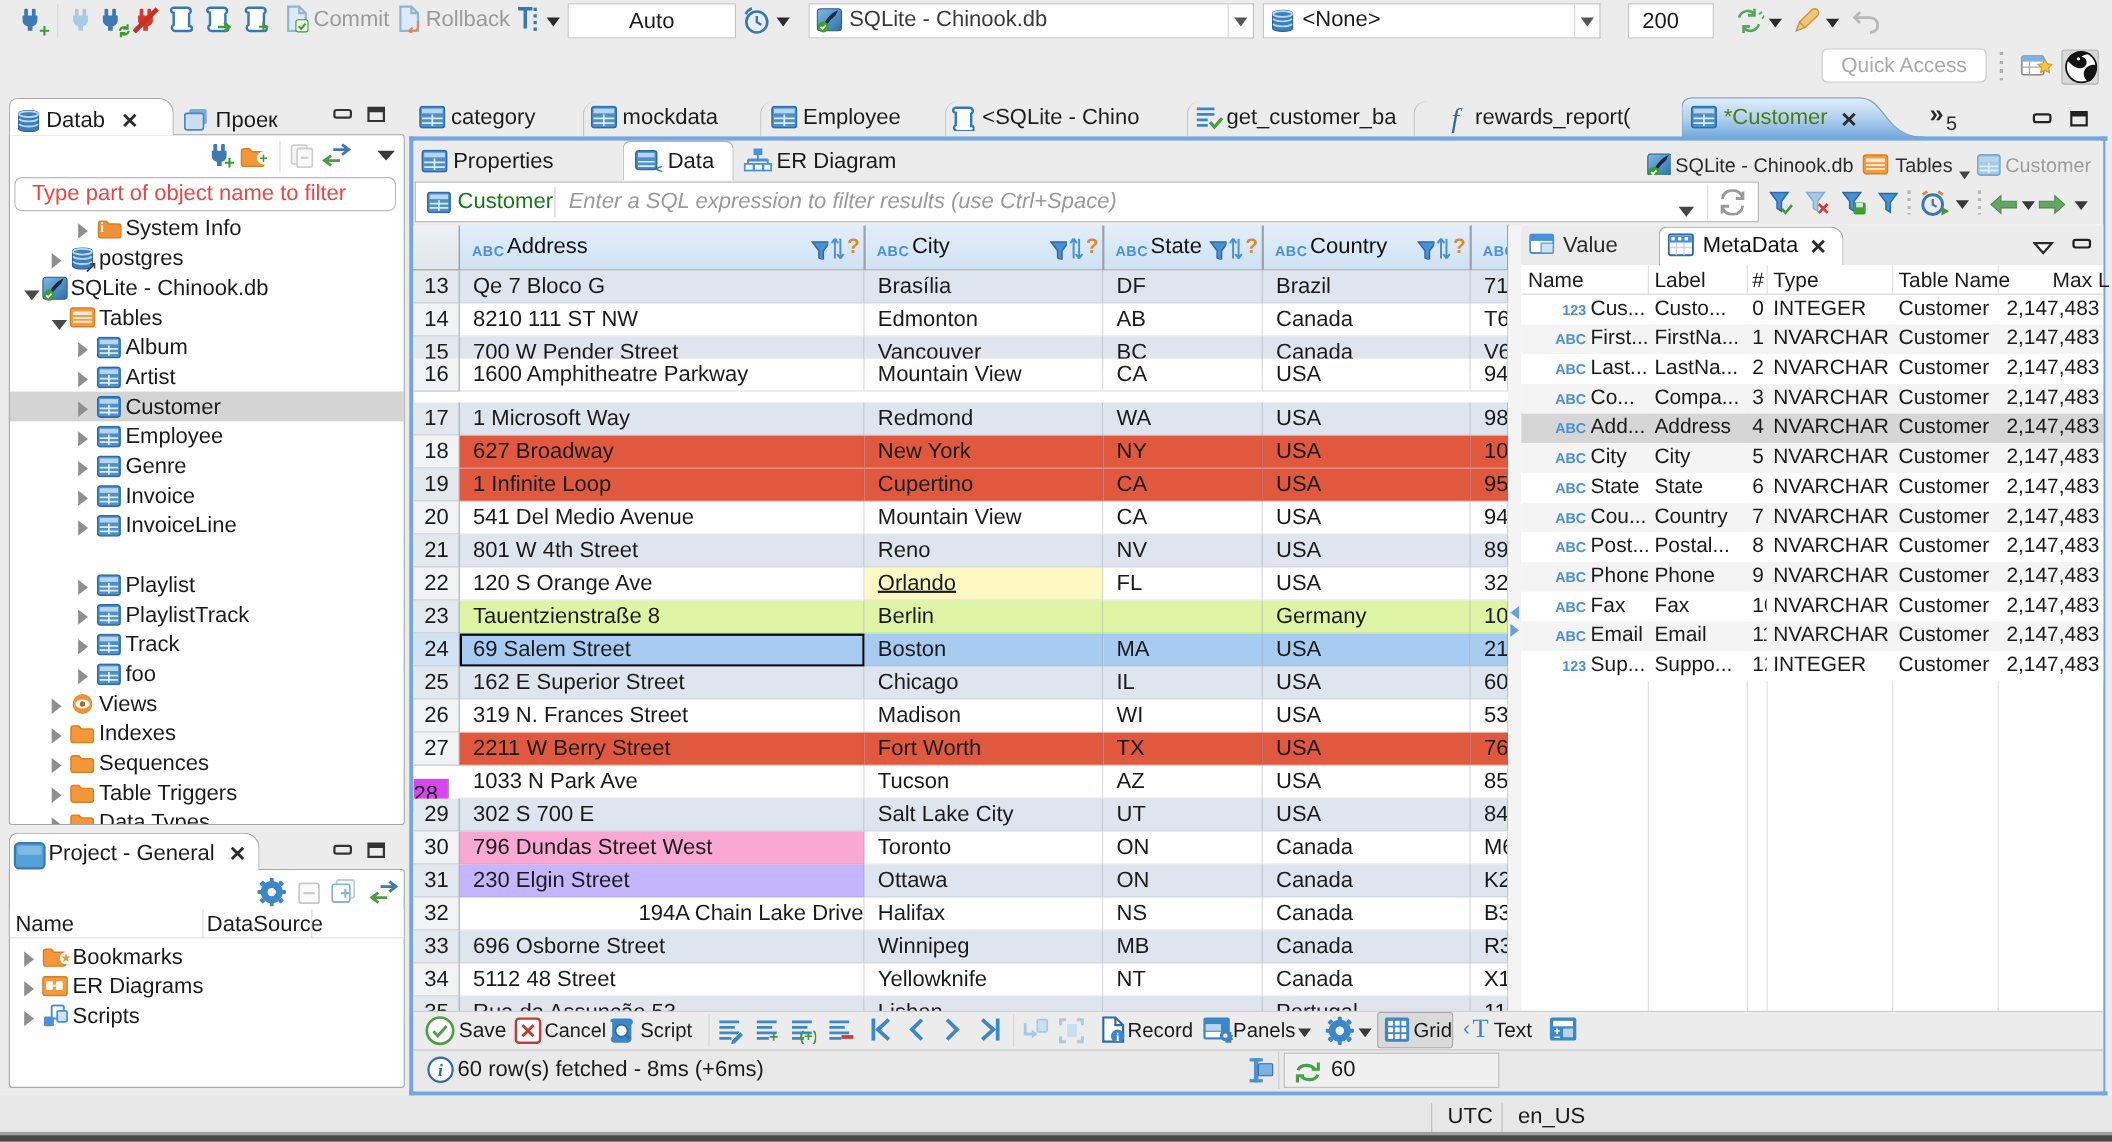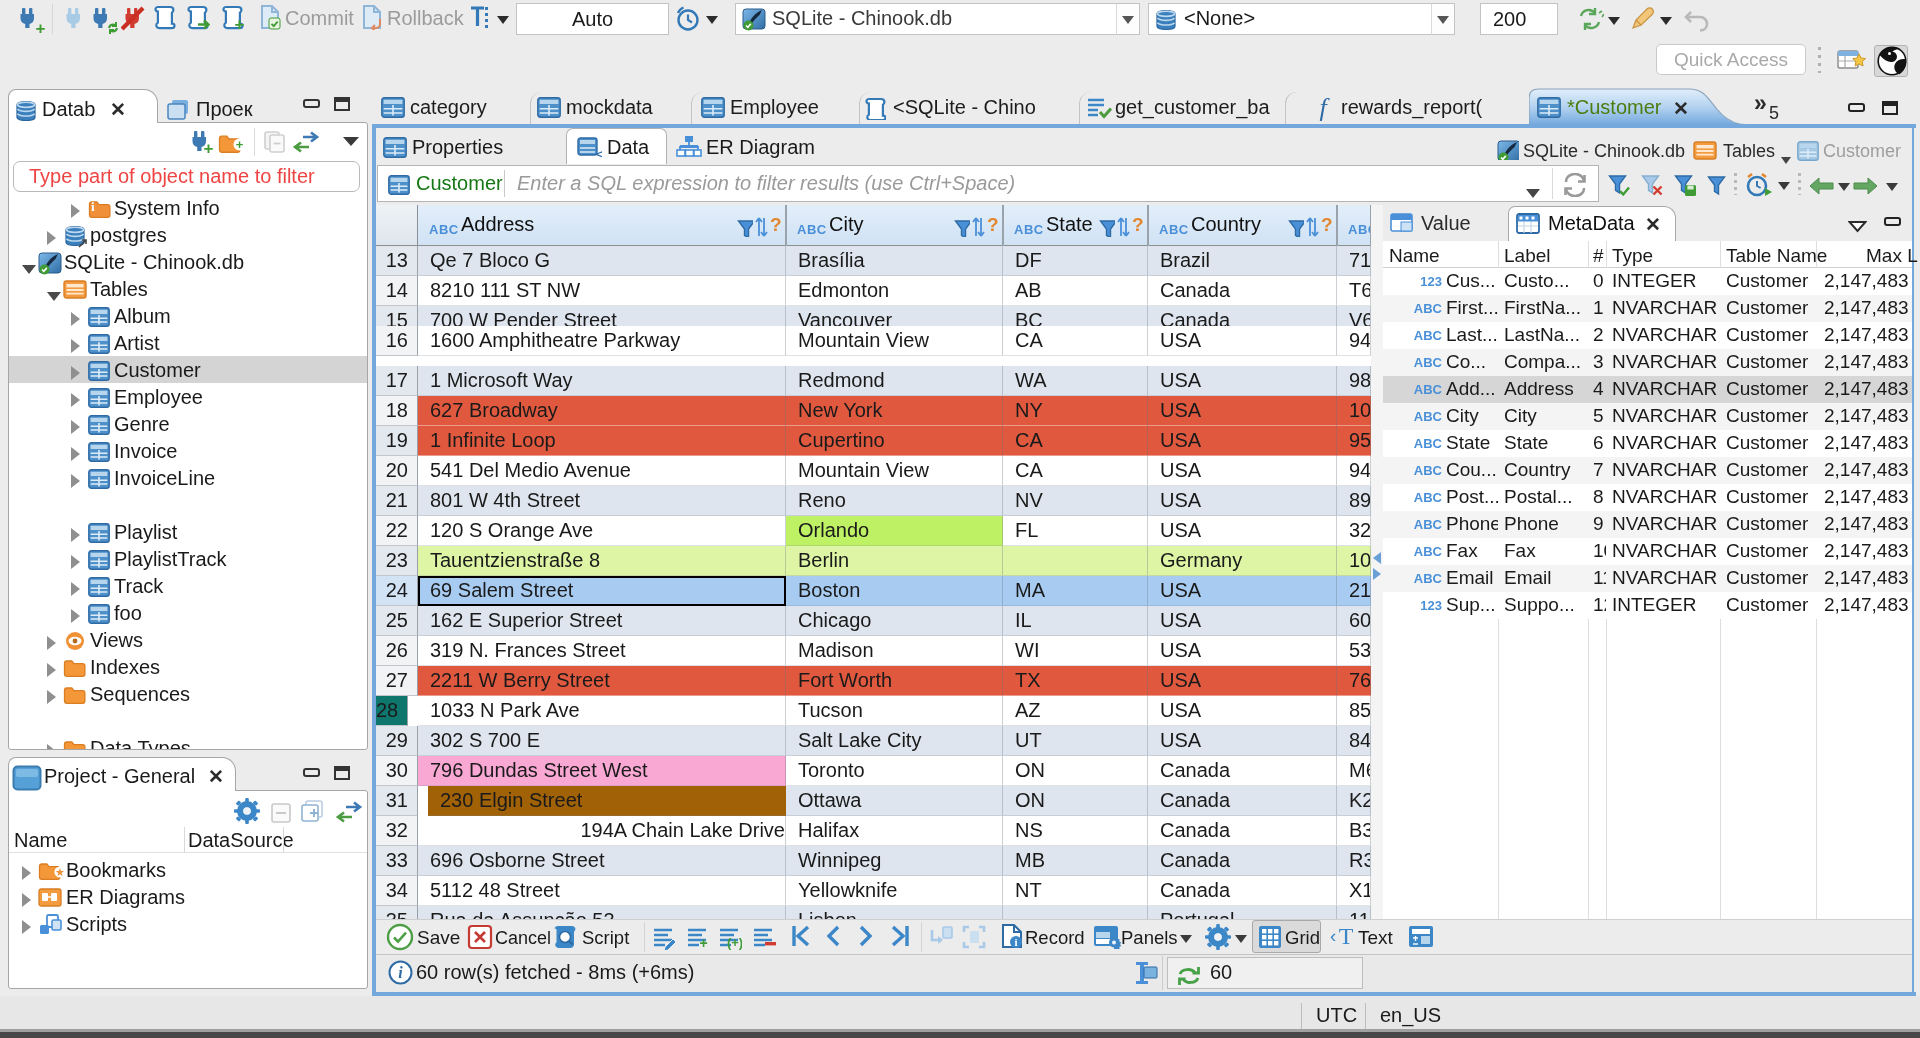--- a/index.html
+++ b/index.html
@@ -419,20 +419,27 @@
         </svg></span>
 <span style="position:absolute;left:81px;top:1px;line-height:26px">Indexes</span>
 </div>
 <div style="position:absolute;left:0;top:557px;width:358px;height:27px;">
 <span style="position:absolute;left:38px;top:6px"><span class="tri-r"></span></span>
 <span style="position:absolute;left:54px;top:2px"><svg style="" width="24" height="19" viewBox="0 0 24 19">
           <path d="M1.5 5.5c0-1.5.9-2.5 2.3-2.5h5l2.2 2.7h8.6c1.4 0 2.3.9 2.3 2.3v8c0 1.4-.9 2.3-2.3 2.3H3.8c-1.4 0-2.3-.9-2.3-2.3z" fill="#f49738" stroke="#db7e22" stroke-width="1.3" transform="scale(1.000,1.000)"></path>
         </svg></span>
 <span style="position:absolute;left:81px;top:1px;line-height:26px">Sequences</span>
 </div>
+<div style="position:absolute;left:0;top:584px;width:358px;height:27px;">
+<span style="position:absolute;left:38px;top:6px"><span class="tri-r"></span></span>
+<span style="position:absolute;left:54px;top:2px"><svg style="" width="24" height="19" viewBox="0 0 24 19">
+          <path d="M1.5 5.5c0-1.5.9-2.5 2.3-2.5h5l2.2 2.7h8.6c1.4 0 2.3.9 2.3 2.3v8c0 1.4-.9 2.3-2.3 2.3H3.8c-1.4 0-2.3-.9-2.3-2.3z" fill="#f49738" stroke="#db7e22" stroke-width="1.3" transform="scale(1.000,1.000)"></path>
+        </svg></span>
+<span style="position:absolute;left:81px;top:1px;line-height:26px">Table Triggers</span>
+</div>
 <div style="position:absolute;left:0;top:611px;width:358px;height:27px;">
 <span style="position:absolute;left:38px;top:6px"><span class="tri-r"></span></span>
 <span style="position:absolute;left:54px;top:2px"><svg style="" width="24" height="19" viewBox="0 0 24 19">
           <path d="M1.5 5.5c0-1.5.9-2.5 2.3-2.5h5l2.2 2.7h8.6c1.4 0 2.3.9 2.3 2.3v8c0 1.4-.9 2.3-2.3 2.3H3.8c-1.4 0-2.3-.9-2.3-2.3z" fill="#f49738" stroke="#db7e22" stroke-width="1.3" transform="scale(1.000,1.000)"></path>
         </svg></span>
 <span style="position:absolute;left:81px;top:1px;line-height:26px">Data Types</span>
 </div>
 </div>
 <div class="ab " style="left:8px;top:790px;">
     <div style="width:360px;height:199px;background:#fff;border:1px solid #a6a6a6;border-radius:0 3px 3px 3px"></div>
@@ -853,21 +860,21 @@
 <div class="numcell" style="left:0;top:0;width:42px;background:#e3e8ef">21</div>
 <div class="gridcell" style="left:42px;top:0;width:368px;background:#dfe5ee;border-bottom:1px solid rgba(120,132,148,0.24);">801 W 4th Street</div>
 <div class="gridcell" style="left:410px;top:0;width:217px;background:#dfe5ee;border-bottom:1px solid rgba(120,132,148,0.24);">Reno</div>
 <div class="gridcell" style="left:627px;top:0;width:145px;background:#dfe5ee;border-bottom:1px solid rgba(120,132,148,0.24);">NV</div>
 <div class="gridcell" style="left:772px;top:0;width:189px;background:#dfe5ee;border-bottom:1px solid rgba(120,132,148,0.24);">USA</div>
 <div class="gridcell" style="left:961px;top:0;width:34px;background:#dfe5ee;border-bottom:1px solid rgba(120,132,148,0.24);">89</div>
 </div>
 <div style="position:absolute;left:0;top:270px;width:995px;height:30px">
 <div class="numcell" style="left:0;top:0;width:42px;background:#f2f3f5">22</div>
 <div class="gridcell" style="left:42px;top:0;width:368px;background:#ffffff;border-bottom:1px solid rgba(120,132,148,0.24);">120 S Orange Ave</div>
-<div class="gridcell" style="left:410px;top:0;width:217px;background:#bef264;border-bottom:1px solid rgba(120,132,148,0.24);">Orlando</div>
+<div class="gridcell" style="left:410px;top:0;width:217px;background:#fef9c3;border-bottom:1px solid rgba(120,132,148,0.24);text-decoration:underline;">Orlando</div>
 <div class="gridcell" style="left:627px;top:0;width:145px;background:#ffffff;border-bottom:1px solid rgba(120,132,148,0.24);">FL</div>
 <div class="gridcell" style="left:772px;top:0;width:189px;background:#ffffff;border-bottom:1px solid rgba(120,132,148,0.24);">USA</div>
 <div class="gridcell" style="left:961px;top:0;width:34px;background:#ffffff;border-bottom:1px solid rgba(120,132,148,0.24);">32</div>
 </div>
 <div style="position:absolute;left:0;top:300px;width:995px;height:30px">
 <div class="numcell" style="left:0;top:0;width:42px;background:#e3e8ef">23</div>
 <div class="gridcell" style="left:42px;top:0;width:368px;background:#ddf5a5;border-bottom:1px solid rgba(120,132,148,0.24);">Tauentzienstraße 8</div>
 <div class="gridcell" style="left:410px;top:0;width:217px;background:#ddf5a5;border-bottom:1px solid rgba(120,132,148,0.24);">Berlin</div>
 <div class="gridcell" style="left:627px;top:0;width:145px;background:#ddf5a5;border-bottom:1px solid rgba(120,132,148,0.24);"></div>
 <div class="gridcell" style="left:772px;top:0;width:189px;background:#ddf5a5;border-bottom:1px solid rgba(120,132,148,0.24);">Germany</div>
@@ -899,21 +906,21 @@
 </div>
 <div style="position:absolute;left:0;top:420px;width:995px;height:30px">
 <div class="numcell" style="left:0;top:0;width:42px;background:#f2f3f5">27</div>
 <div class="gridcell" style="left:42px;top:0;width:368px;background:#e0593f;border-bottom:1px solid rgba(255,255,255,0.4);">2211 W Berry Street</div>
 <div class="gridcell" style="left:410px;top:0;width:217px;background:#e0593f;border-bottom:1px solid rgba(255,255,255,0.4);">Fort Worth</div>
 <div class="gridcell" style="left:627px;top:0;width:145px;background:#e0593f;border-bottom:1px solid rgba(255,255,255,0.4);">TX</div>
 <div class="gridcell" style="left:772px;top:0;width:189px;background:#e0593f;border-bottom:1px solid rgba(255,255,255,0.4);">USA</div>
 <div class="gridcell" style="left:961px;top:0;width:34px;background:#e0593f;border-bottom:1px solid rgba(255,255,255,0.4);">76</div>
 </div>
 <div style="position:absolute;left:0;top:450px;width:995px;height:30px">
-<div class="numcell" style="left:0;top:0;width:32px;background:#0f766e">28</div>
+<div class="numcell" style="left:0;top:12px;width:32px;background:#d946ef">28</div>
 <div class="gridcell" style="left:42px;top:0;width:368px;background:#ffffff;border-bottom:1px solid rgba(120,132,148,0.24);">1033 N Park Ave</div>
 <div class="gridcell" style="left:410px;top:0;width:217px;background:#ffffff;border-bottom:1px solid rgba(120,132,148,0.24);">Tucson</div>
 <div class="gridcell" style="left:627px;top:0;width:145px;background:#ffffff;border-bottom:1px solid rgba(120,132,148,0.24);">AZ</div>
 <div class="gridcell" style="left:772px;top:0;width:189px;background:#ffffff;border-bottom:1px solid rgba(120,132,148,0.24);">USA</div>
 <div class="gridcell" style="left:961px;top:0;width:34px;background:#ffffff;border-bottom:1px solid rgba(120,132,148,0.24);">85</div>
 </div>
 <div style="position:absolute;left:0;top:480px;width:995px;height:30px">
 <div class="numcell" style="left:0;top:0;width:42px;background:#e3e8ef">29</div>
 <div class="gridcell" style="left:42px;top:0;width:368px;background:#dfe5ee;border-bottom:1px solid rgba(120,132,148,0.24);">302 S 700 E</div>
 <div class="gridcell" style="left:410px;top:0;width:217px;background:#dfe5ee;border-bottom:1px solid rgba(120,132,148,0.24);">Salt Lake City</div>
@@ -924,21 +931,21 @@
 <div style="position:absolute;left:0;top:510px;width:995px;height:30px">
 <div class="numcell" style="left:0;top:0;width:42px;background:#f2f3f5">30</div>
 <div class="gridcell" style="left:42px;top:0;width:368px;background:#f9a8d4;border-bottom:1px solid rgba(120,132,148,0.24);">796 Dundas Street West</div>
 <div class="gridcell" style="left:410px;top:0;width:217px;background:#ffffff;border-bottom:1px solid rgba(120,132,148,0.24);">Toronto</div>
 <div class="gridcell" style="left:627px;top:0;width:145px;background:#ffffff;border-bottom:1px solid rgba(120,132,148,0.24);">ON</div>
 <div class="gridcell" style="left:772px;top:0;width:189px;background:#ffffff;border-bottom:1px solid rgba(120,132,148,0.24);">Canada</div>
 <div class="gridcell" style="left:961px;top:0;width:34px;background:#ffffff;border-bottom:1px solid rgba(120,132,148,0.24);">M6</div>
 </div>
 <div style="position:absolute;left:0;top:540px;width:995px;height:30px">
 <div class="numcell" style="left:0;top:0;width:42px;background:#e3e8ef">31</div>
-<div class="gridcell" style="left:52px;top:0;width:368px;background:#a16207;border-bottom:1px solid rgba(120,132,148,0.24);">230 Elgin Street</div>
+<div class="gridcell" style="left:42px;top:0;width:368px;background:#c4b5fd;border-bottom:1px solid rgba(120,132,148,0.24);">230 Elgin Street</div>
 <div class="gridcell" style="left:410px;top:0;width:217px;background:#dfe5ee;border-bottom:1px solid rgba(120,132,148,0.24);">Ottawa</div>
 <div class="gridcell" style="left:627px;top:0;width:145px;background:#dfe5ee;border-bottom:1px solid rgba(120,132,148,0.24);">ON</div>
 <div class="gridcell" style="left:772px;top:0;width:189px;background:#dfe5ee;border-bottom:1px solid rgba(120,132,148,0.24);">Canada</div>
 <div class="gridcell" style="left:961px;top:0;width:34px;background:#dfe5ee;border-bottom:1px solid rgba(120,132,148,0.24);">K2</div>
 </div>
 <div style="position:absolute;left:0;top:570px;width:995px;height:30px">
 <div class="numcell" style="left:0;top:0;width:42px;background:#f2f3f5">32</div>
 <div class="gridcell" style="left:42px;top:0;width:368px;background:#ffffff;border-bottom:1px solid rgba(120,132,148,0.24);text-align:right;">194A Chain Lake Drive</div>
 <div class="gridcell" style="left:410px;top:0;width:217px;background:#ffffff;border-bottom:1px solid rgba(120,132,148,0.24);">Halifax</div>
 <div class="gridcell" style="left:627px;top:0;width:145px;background:#ffffff;border-bottom:1px solid rgba(120,132,148,0.24);">NS</div>

